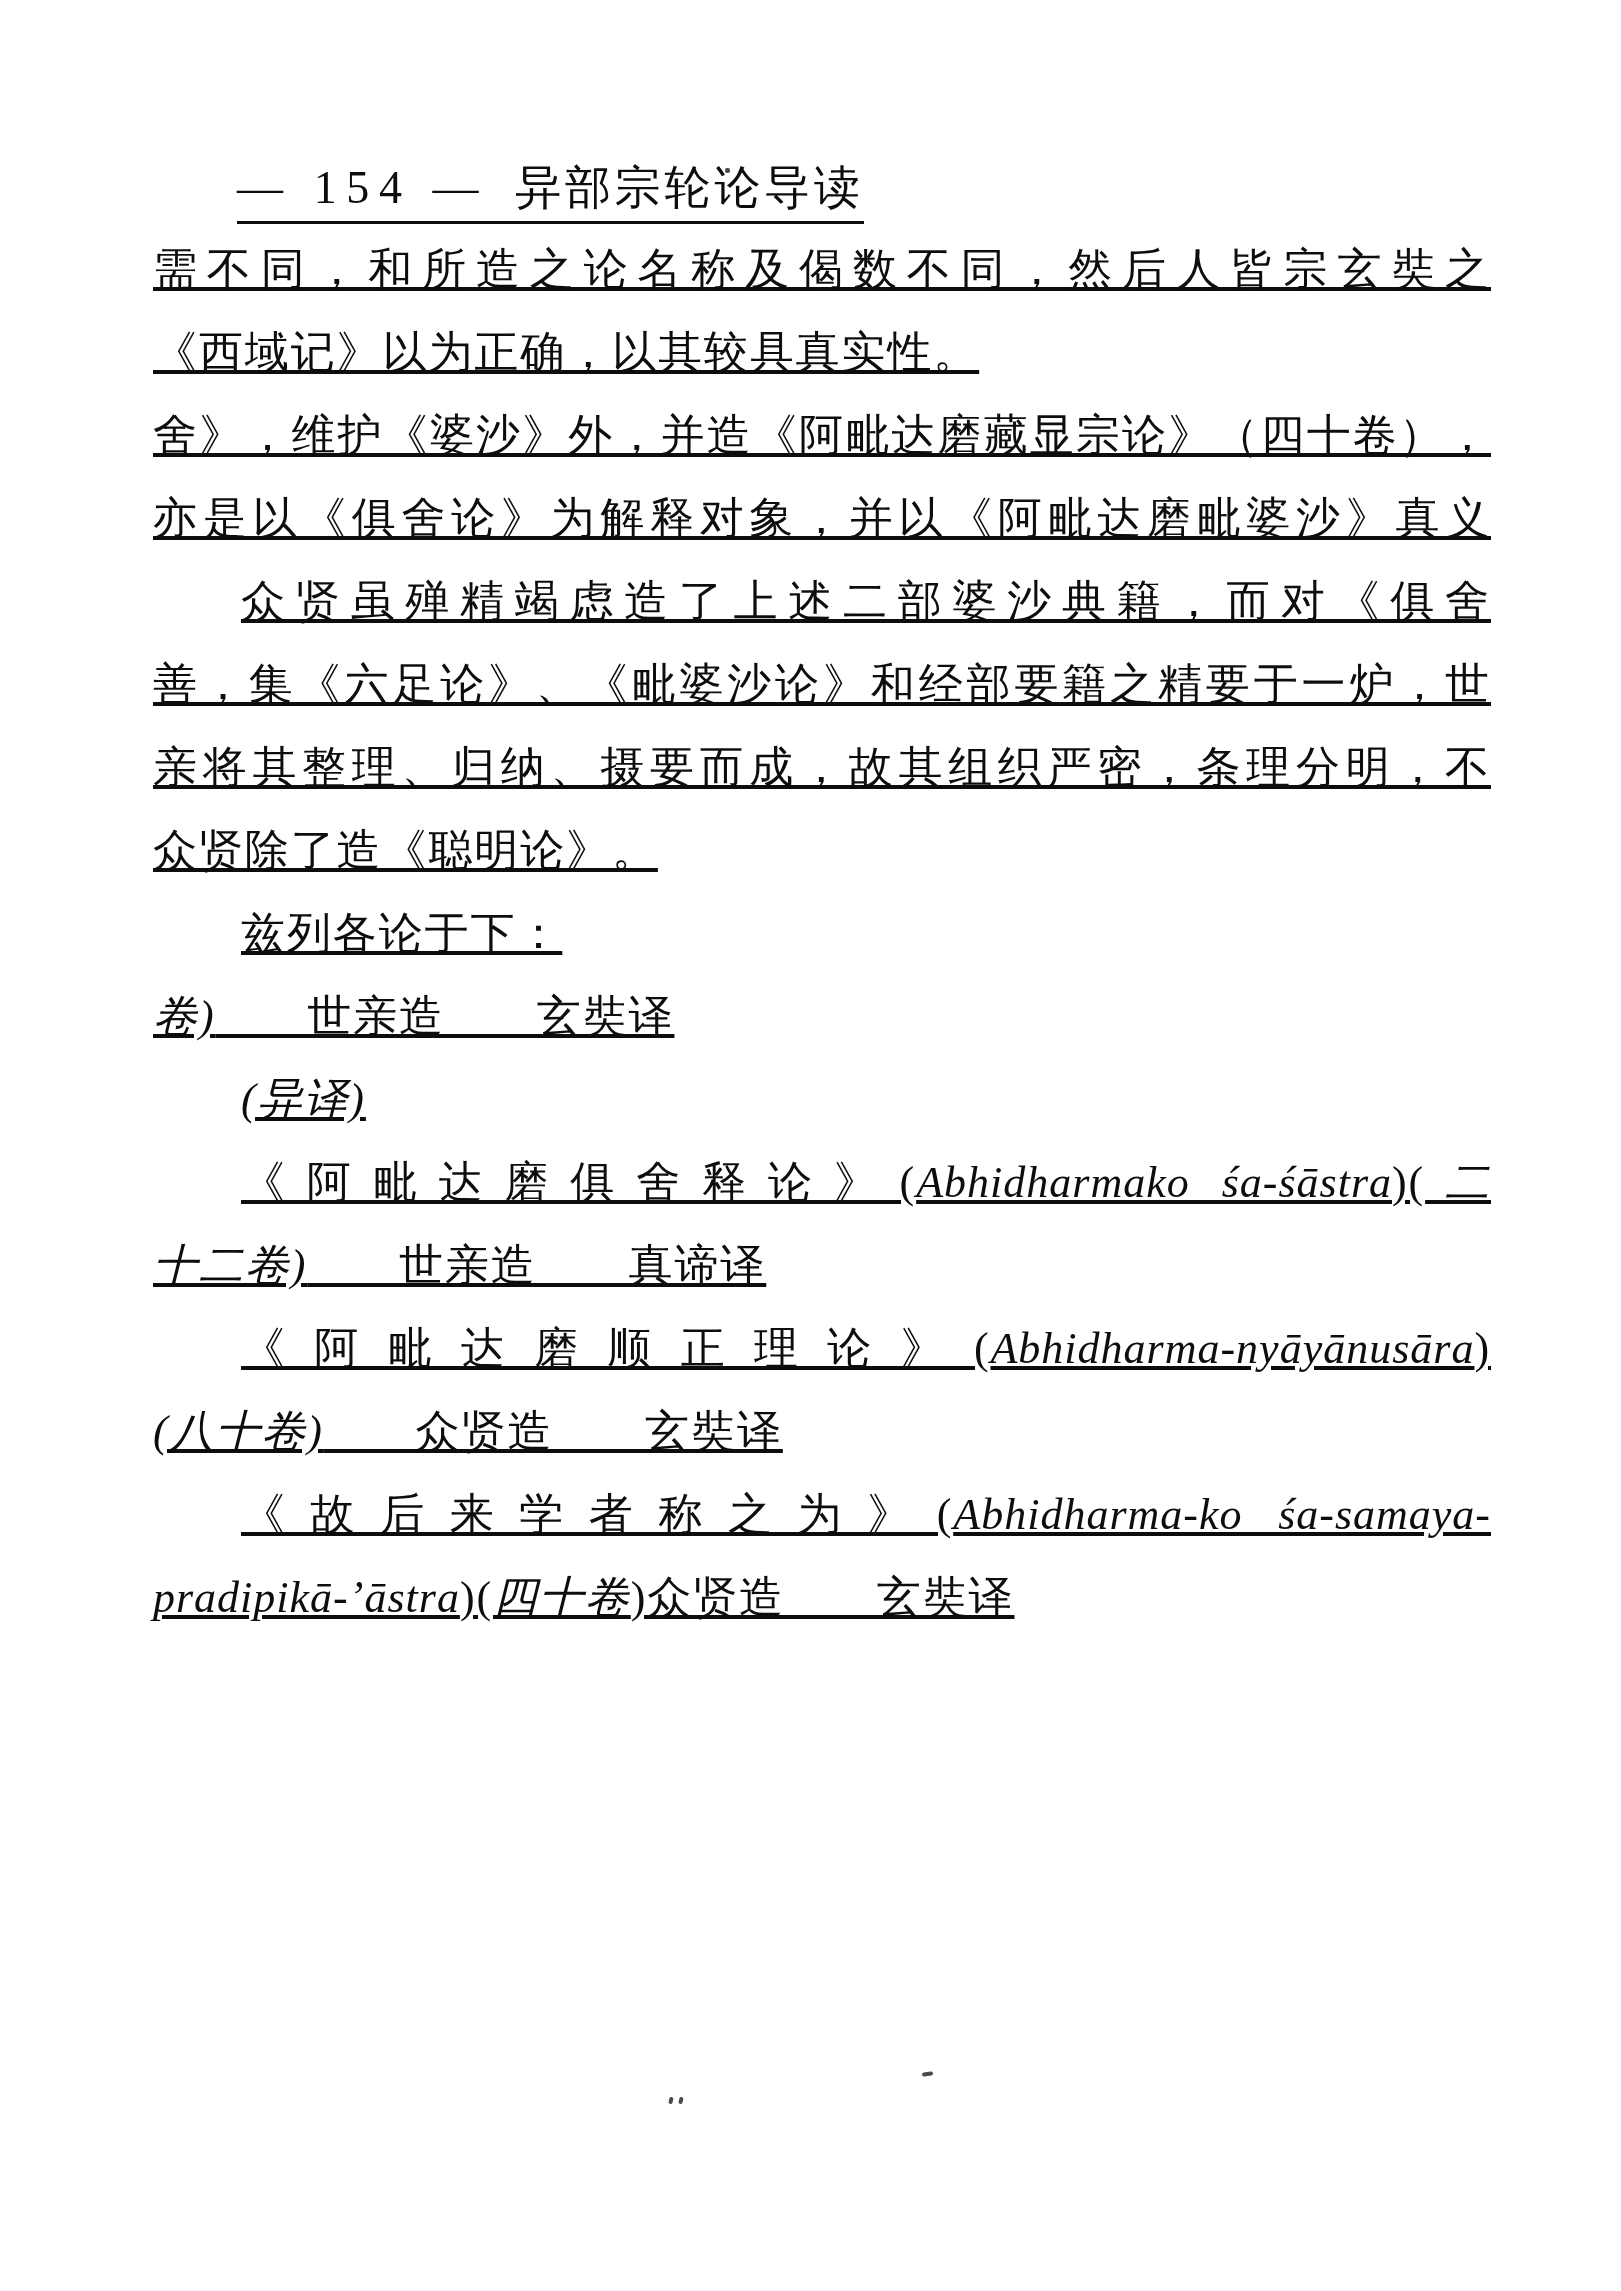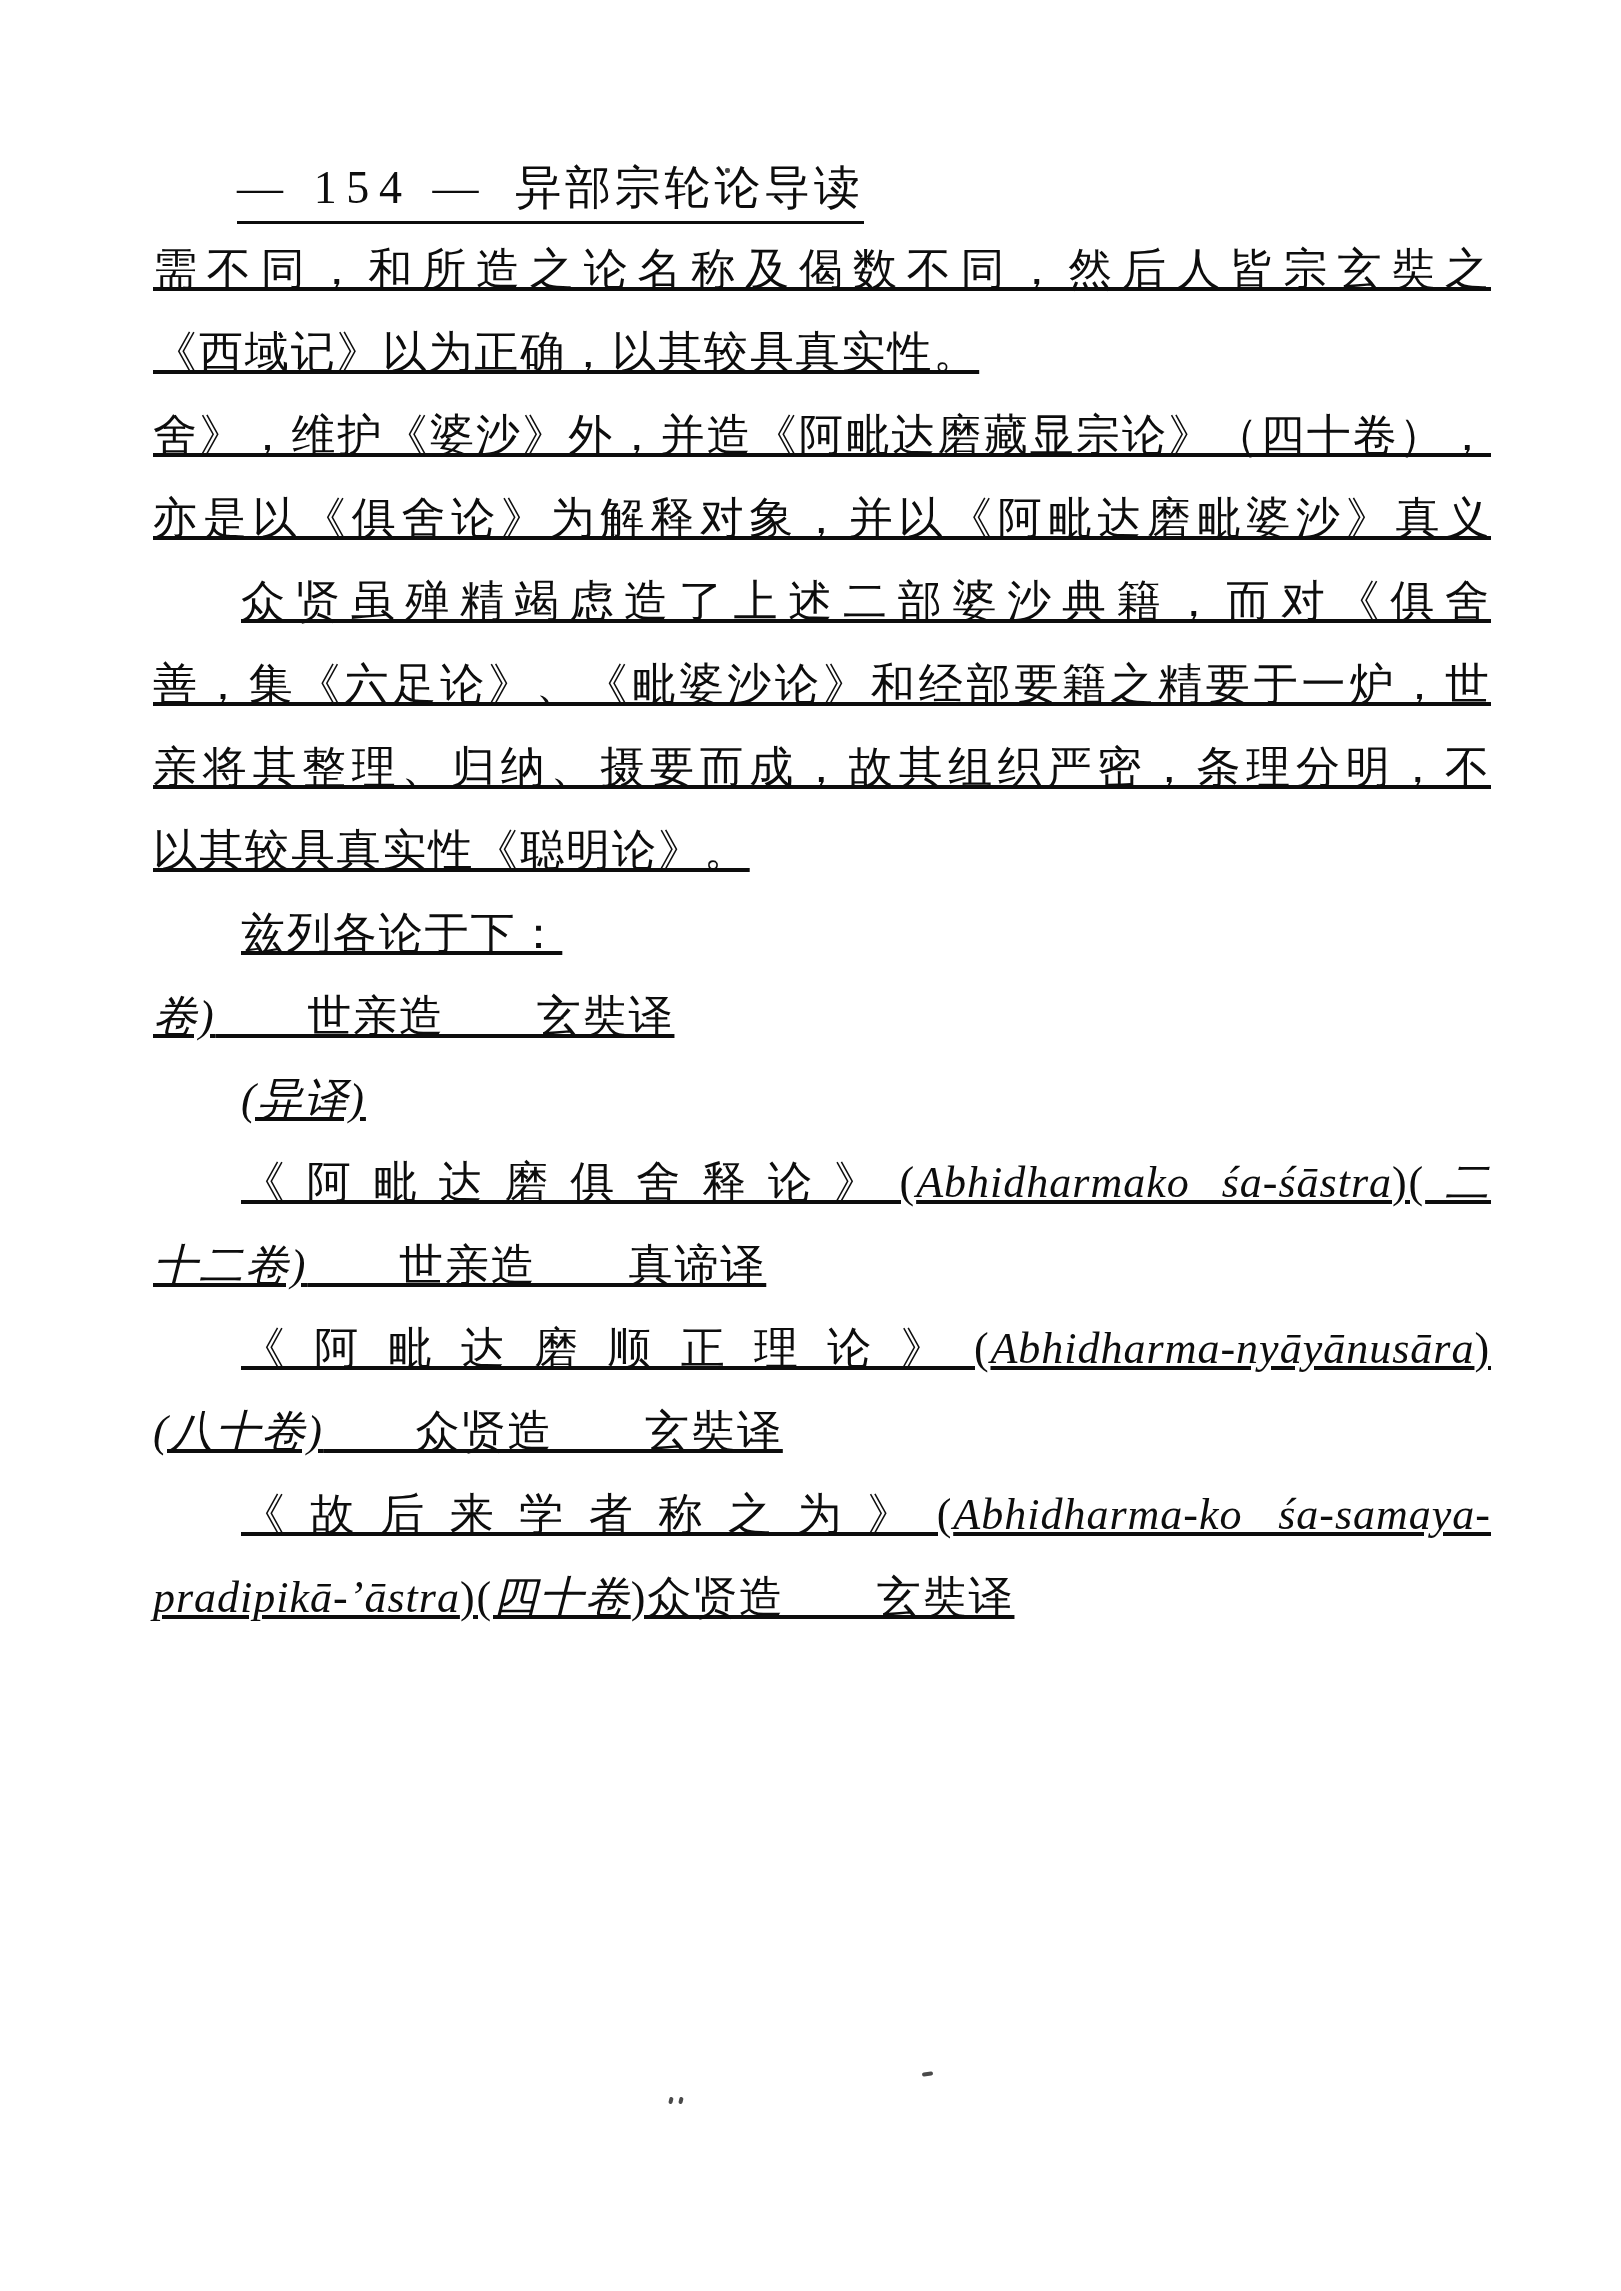--- a/index.html
+++ b/index.html
@@ -65,21 +65,21 @@
   </div>
 
   <div class="text-column">
       <div class="line fill"><span class="seg-cn">需不同，和所造之论名称及偈数不同，然后人皆宗玄奘之</span></div>
       <div class="line"><span class="seg-cn">《西域记》以为正确，以其较具真实性。</span></div>
       <div class="line fill"><span class="seg-cn">舍》，维护《婆沙》外，并造《阿毗达磨藏显宗论》（四十卷），</span></div>
       <div class="line fill"><span class="seg-cn">亦是以《俱舍论》为解释对象，并以《阿毗达磨毗婆沙》真义</span></div>
       <div class="line indent fill"><span class="seg-cn">众贤虽殚精竭虑造了上述二部婆沙典籍，而对《俱舍</span></div>
       <div class="line fill"><span class="seg-cn">善，集《六足论》、《毗婆沙论》和经部要籍之精要于一炉，世</span></div>
       <div class="line fill"><span class="seg-cn">亲将其整理、归纳、摄要而成，故其组织严密，条理分明，不</span></div>
-      <div class="line"><span class="seg-cn">以其较具真实性《聪明论》。</span></div>
+      <div class="line"><span class="seg-cn">众贤除了造《聪明论》。</span></div>
       <div class="line indent"><span class="seg-cn">兹列各论于下：</span></div>
       <div class="line"><span class="seg-kai">卷)</span><span class="seg-cn">　　世亲造　　玄奘译</span></div>
       <div class="line indent"><span class="seg-kai">(异译)</span></div>
       <div class="line indent fill"><span class="seg-cn">《阿毗达磨俱舍释论》(</span><span class="seg-lat">Abhidharmako śa-śāstra</span><span class="seg-cn">)(</span><span class="seg-kai">二</span></div>
       <div class="line"><span class="seg-kai">十二卷)</span><span class="seg-cn">　　世亲造　　真谛译</span></div>
       <div class="line indent fill"><span class="seg-cn">《阿毗达磨顺正理论》(</span><span class="seg-lat">Abhidharma-nyāyānusāra</span><span class="seg-cn">)</span></div>
       <div class="line"><span class="seg-kai">(八十卷)</span><span class="seg-cn">　　众贤造　　玄奘译</span></div>
       <div class="line indent fill"><span class="seg-cn">《故后来学者称之为》(</span><span class="seg-lat">Abhidharma-ko śa-samaya-</span></div>
       <div class="line"><span class="seg-lat">pradipikā-ʼāstra</span><span class="seg-cn">)(</span><span class="seg-kai">四十卷</span><span class="seg-cn">)众贤造　　玄奘译</span></div>
     </div>

